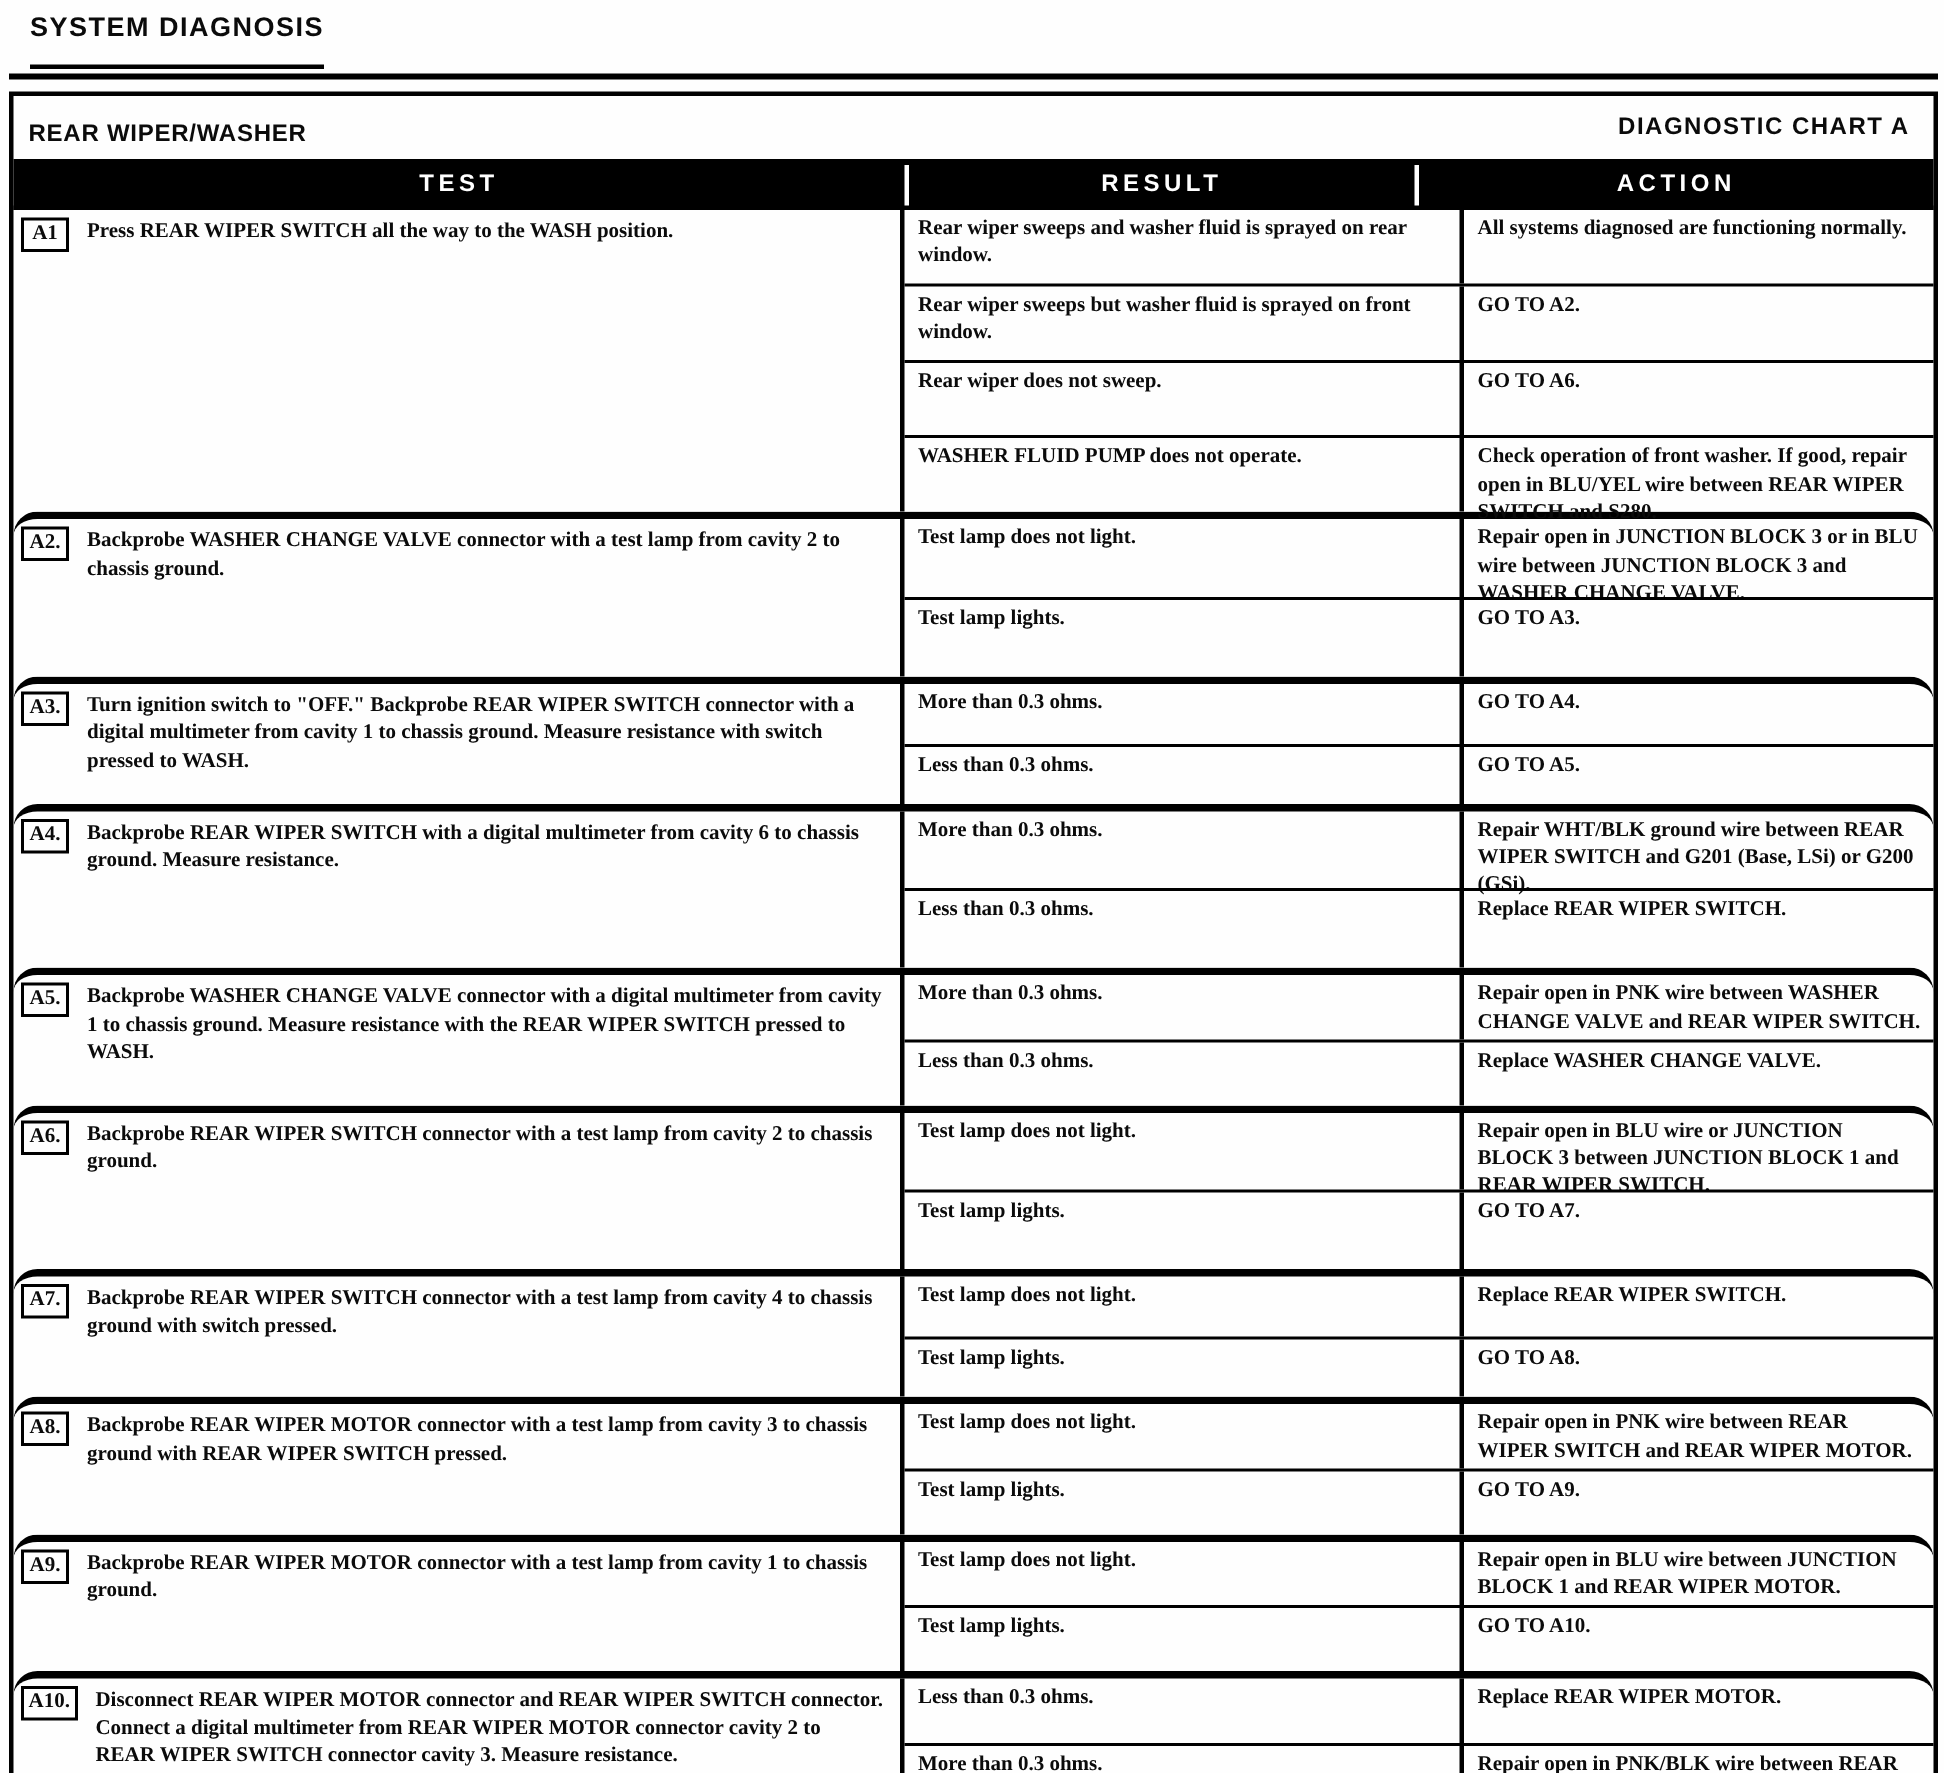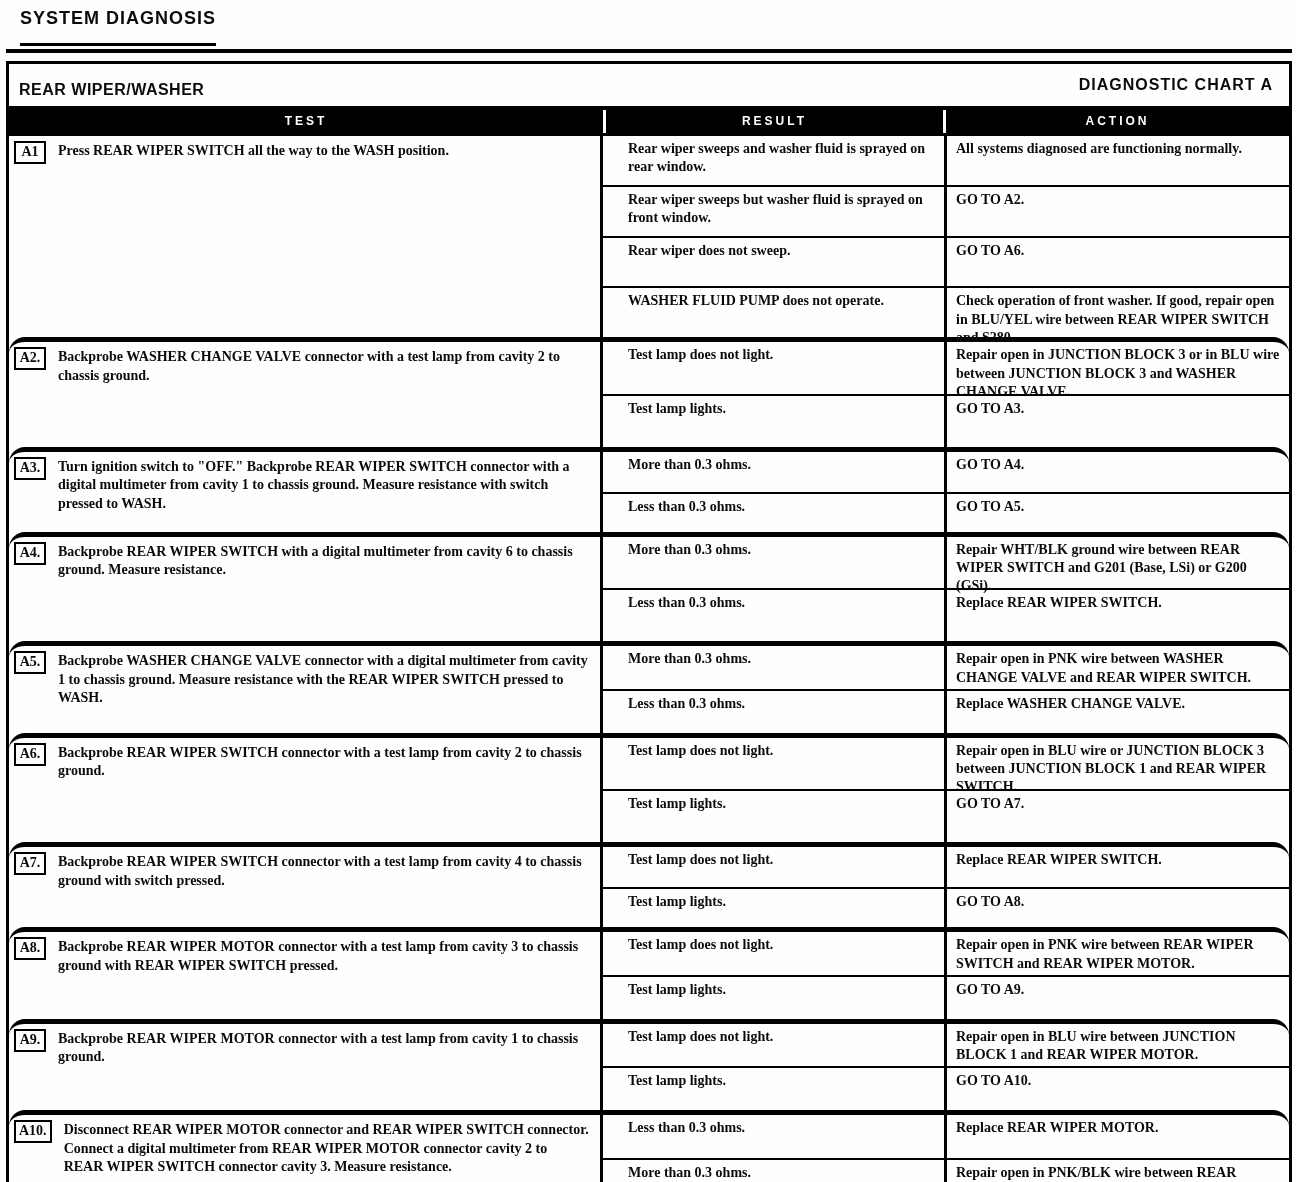--- a/index.html
+++ b/index.html
@@ -52,21 +52,21 @@
     text-align: right;
     letter-spacing: 1px;
   }
   
   .col-header {
     display: flex;
     background: #000;
     color: #fff;
     font-family: "Liberation Sans", sans-serif;
     font-weight: bold;
-    font-size: 12px;
+    font-size: 16px;
     letter-spacing: 3px;
     border-bottom: 3px solid #000;
   }
   .col-header > div { padding: 4px 0 5px 0; text-align: center; }
   .col-h-test   { width: 594px; }
   .col-h-result { width: 340px; border-left: 3px solid #fff; }
   .col-h-action { flex: 1;      border-left: 3px solid #fff; }
   
   .chart-row { display: flex; border-top: 5px solid #000; border-radius: 16px; }
   .chart-body .chart-row:first-child { border-top: none; }
@@ -97,24 +97,24 @@
   }
   .outcomes { flex: 1; display: flex; flex-direction: column; }
   .outcome {
     display: flex;
     flex: 1;
     border-top: 2px solid #000;
     min-height: 40px;
   }
   .outcome:first-child { border-top: none; }
   .result-cell {
-    width: 344px;
+    width: 373px;
     flex: none;
     border-right: 3px solid #000;
-    padding: 4px 8px 6px 25px;
+    padding: 4px 8px 6px 9px;
     font-weight: bold;
     font-size: 14px;
     line-height: 1.3;
   }
   .action-cell {
     flex: 1;
     padding: 4px 8px 6px 9px;
     font-weight: bold;
     font-size: 14px;
     line-height: 1.3;

